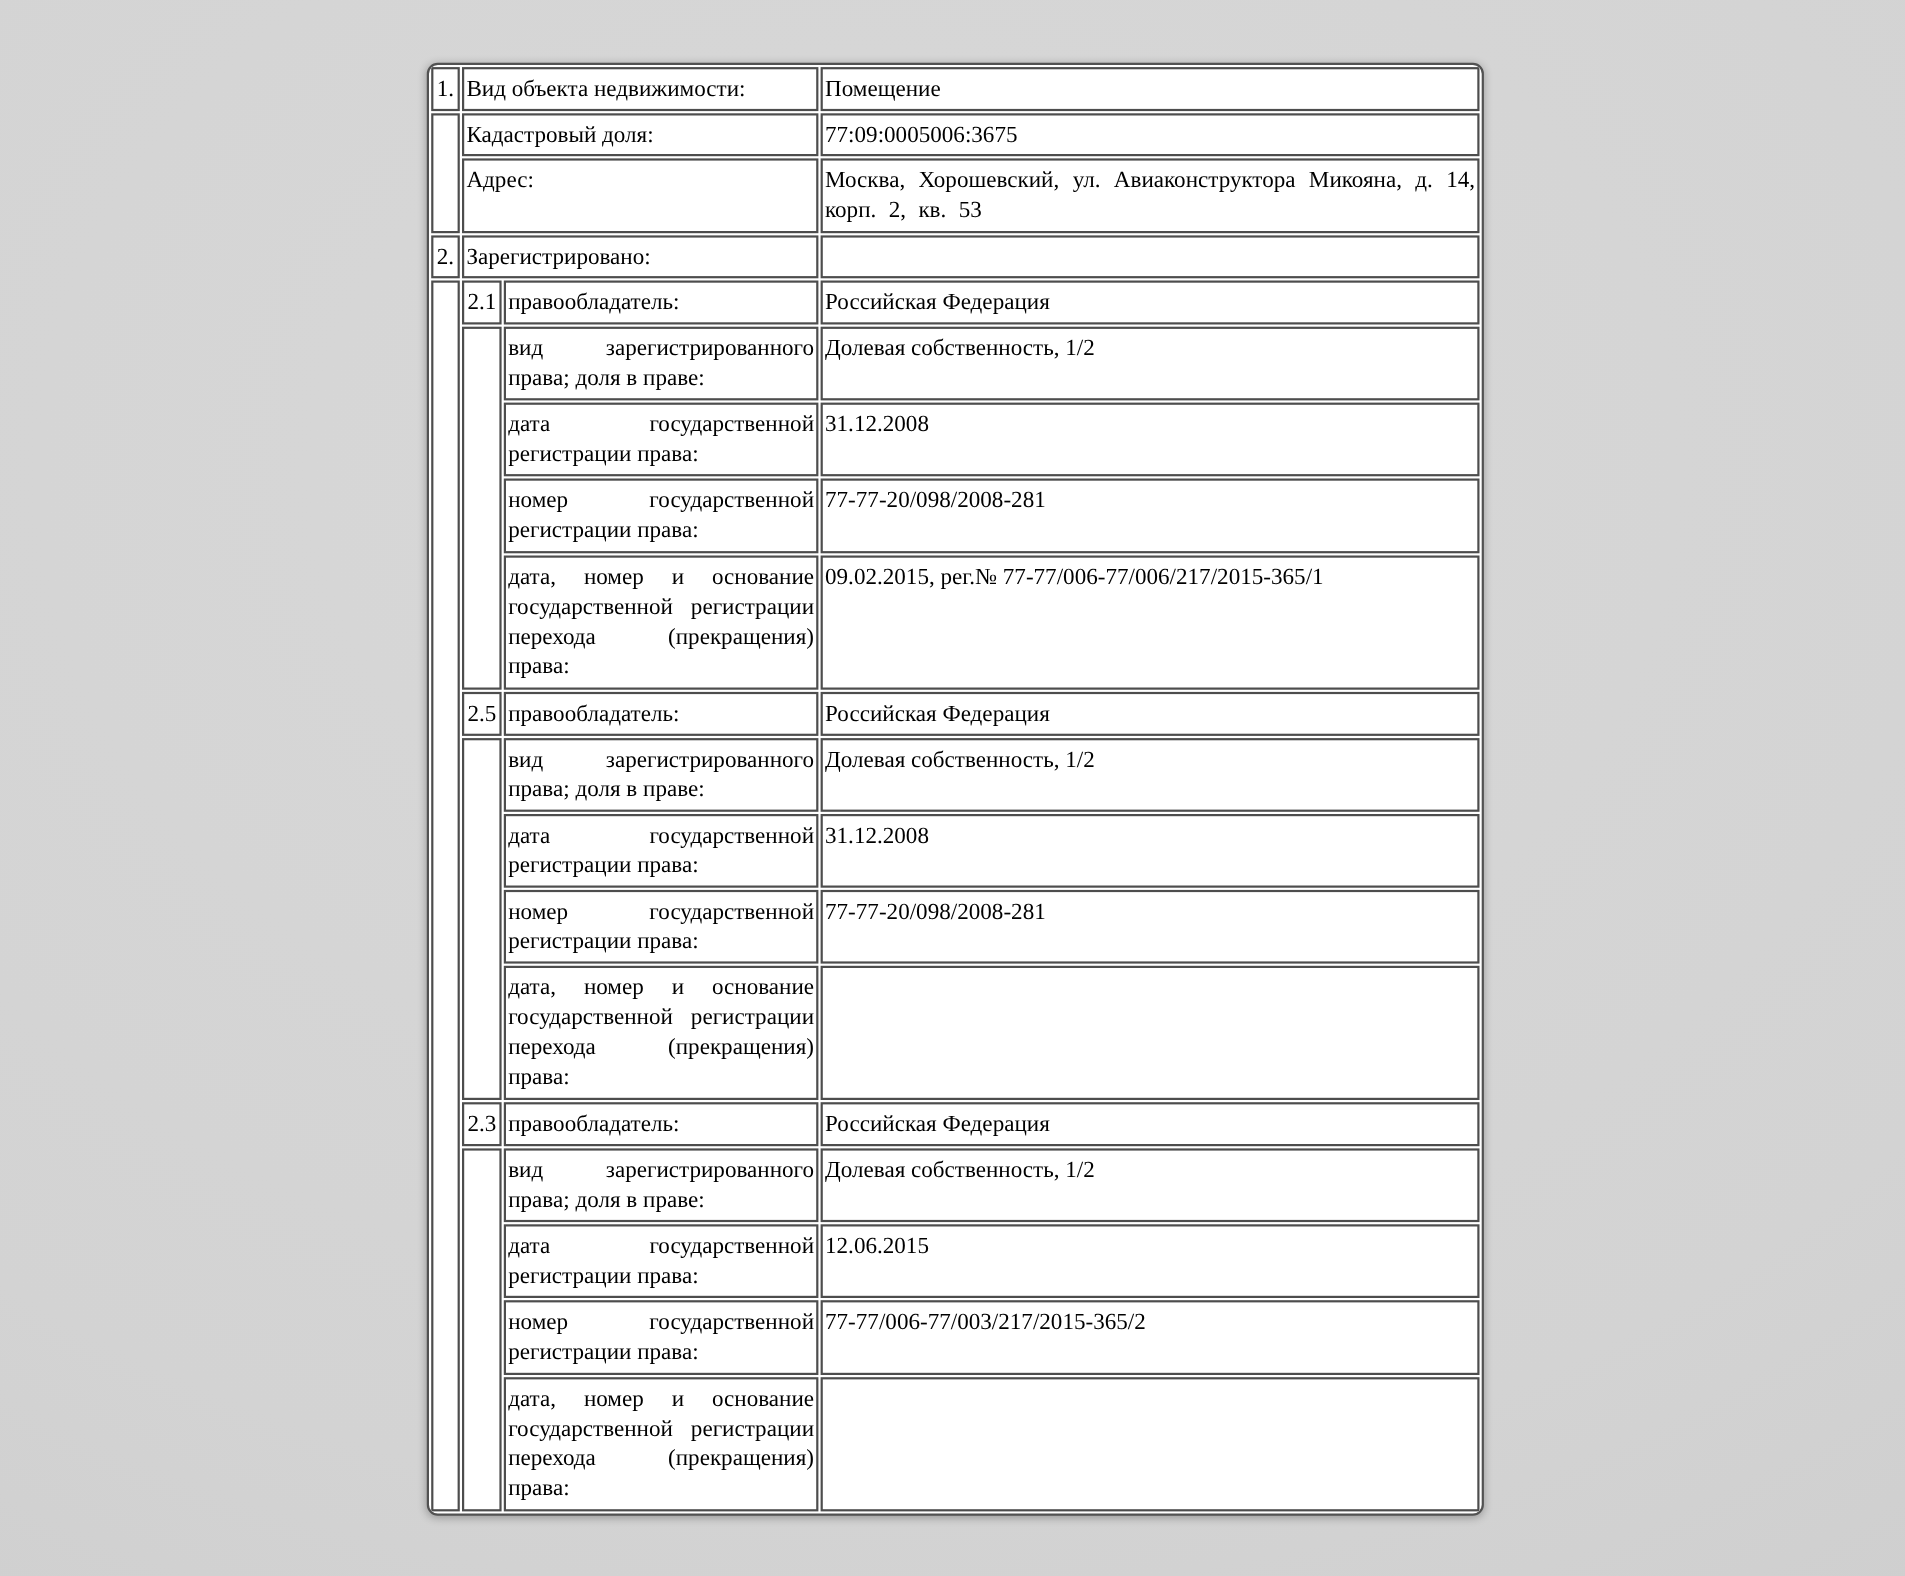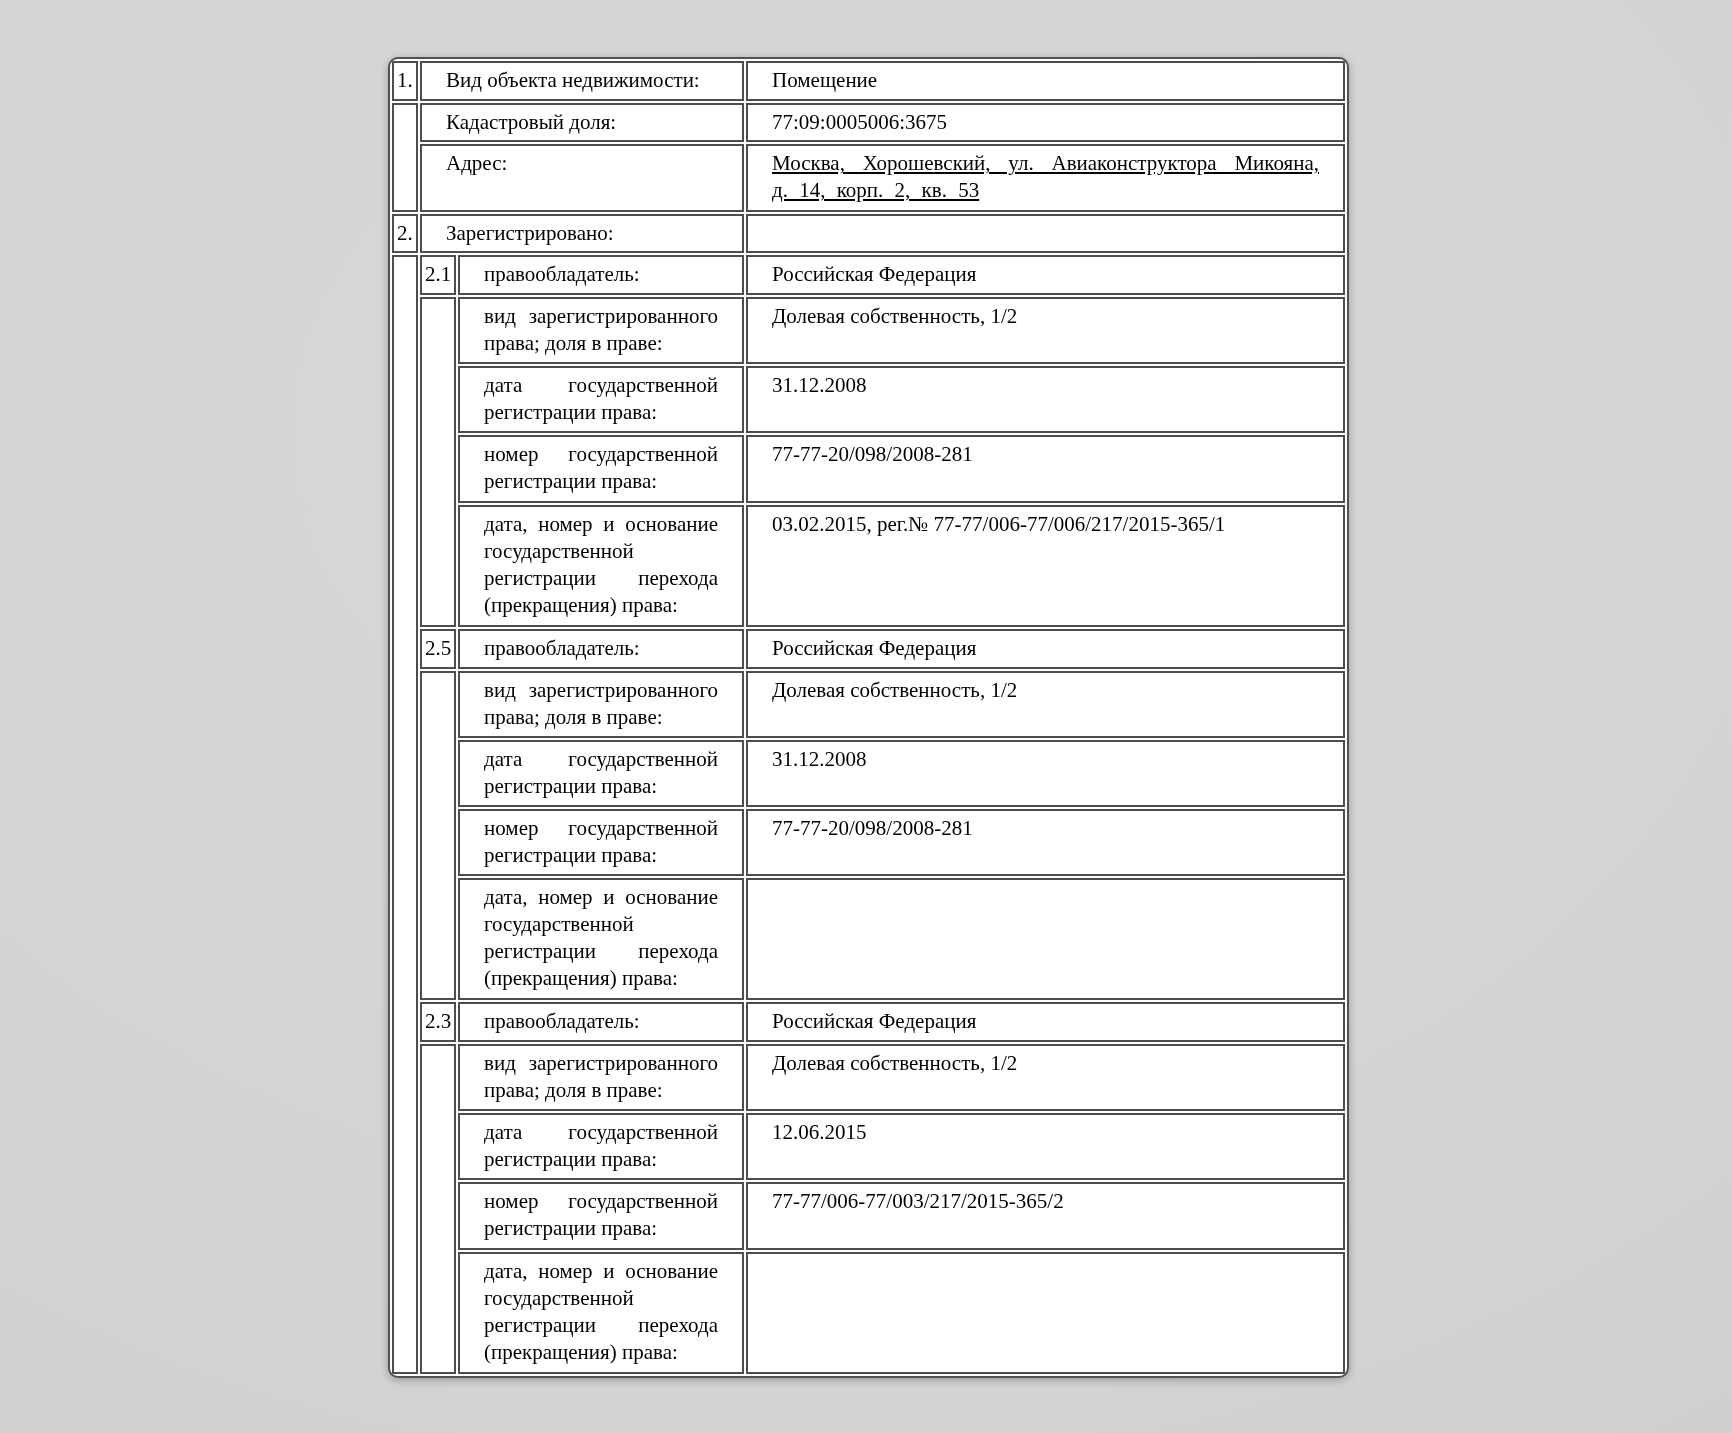--- a/index.html
+++ b/index.html
@@ -32,35 +32,35 @@
     height: 1317px;
     border-collapse: separate;
     border-spacing: 2px;
     table-layout: fixed;
   }
   td {
     box-sizing: border-box;
     border: 2px solid var(--cell-border, #4d4d4d);
     background: var(--panel-bg, #ffffff);
     vertical-align: top;
-    padding: 4px 24px;
+    padding: 4px 2px;
     font-size: 21px;
     line-height: 27px;
     color: var(--text-color, #000);
     word-wrap: break-word;
   }
   td.num {
     padding: 4px 2px 4px 3px;
     text-align: left;
     white-space: nowrap;
     overflow: hidden;
   }
   td.label { text-align: justify; }
   td.value { text-align: justify; margin-left: 37px; }
-  td.addr  { word-spacing: 6px; text-decoration: underline; }
+  td.addr  { word-spacing: 6px; }
   td.filler { padding: 0; }
 </style>
 </head>
 <body>
 
 <div class="panel">
   <table class="record">
     <colgroup>
       <col style="width:26px">
       <col style="width:36px">
@@ -104,21 +104,21 @@
     <tr>
       <td class="label">дата государственной регистрации права:</td>
       <td class="value">31.12.2008</td>
     </tr>
     <tr>
       <td class="label">номер государственной регистрации права:</td>
       <td class="value">77-77-20/098/2008-281</td>
     </tr>
     <tr>
       <td class="label">дата, номер и основание государственной регистрации перехода (прекращения) права:</td>
-      <td class="value">03.02.2015, рег.№ 77-77/006-77/006/217/2015-365/1</td>
+      <td class="value">09.02.2015, рег.№ 77-77/006-77/006/217/2015-365/1</td>
     </tr>
 
     <tr>
       <td class="num">2.5</td>
       <td class="label">правообладатель:</td>
       <td class="value">Российская Федерация</td>
     </tr>
     <tr>
       <td class="filler" rowspan="4"></td>
       <td class="label">вид зарегистрированного права; доля в праве:</td>

